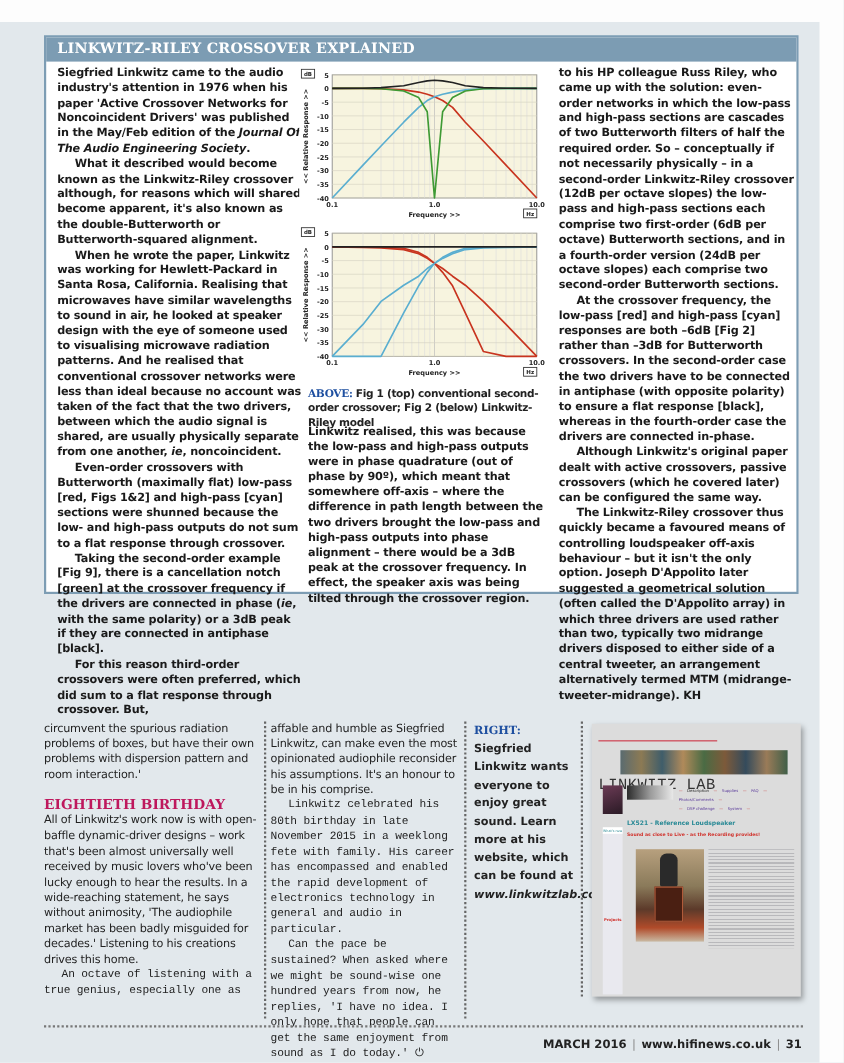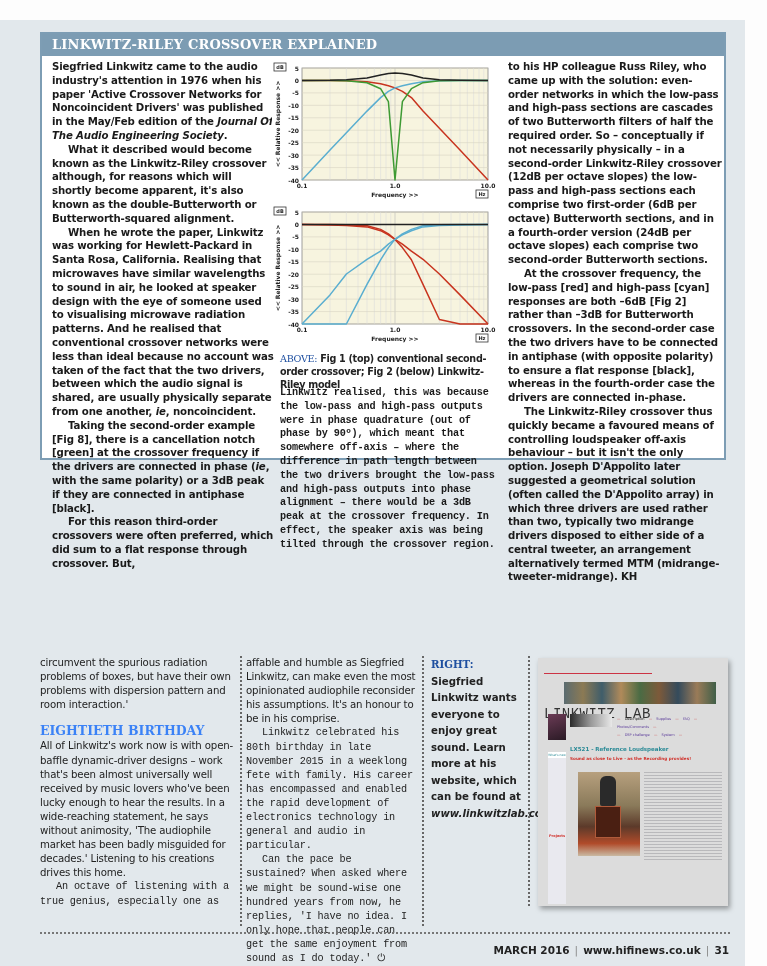--- a/index.html
+++ b/index.html
@@ -8,66 +8,66 @@
     background:#fdfdfd;
     font-family:"DejaVu Sans", sans-serif;
     color:#1c1c1c;
   }
   .page-bg {
     position:absolute; left:0; top:20px; width:745px; height:946px;
     background:#e2e8ec;
   }
   
   .boxout {
-    position:absolute; left:40px; top:32px; width:686px; height:428px;
+    position:absolute; left:40px; top:32px; width:686px; height:508px;
     background:#ffffff; border:2px solid #7d9db4; box-sizing:border-box;
   }
   .boxout-header {
     position:absolute; left:0; top:0; right:0; height:22px;
     background:#7c9cb3; color:#ffffff;
     font-family:"DejaVu Serif", serif; font-weight:bold; font-size:13px;
     line-height:22px; padding-left:10px; letter-spacing:0.2px;
   }
   .bcol {
     position:absolute; top:26px; font-size:10.2px; line-height:13.8px;
     font-weight:bold; letter-spacing:-0.15px; color:#1a1a1a;
   }
   .bcol p { margin:0; text-indent:0; }
   .bcol p.ind { text-indent:16px; }
   .bcol i { font-style:italic; }
   .col1 { left:10px; width:222px; }
-  .col2 { left:238px; width:218px; top:322px;font-family:Liberation Mono, monospace; }
+  .col2 { left:238px; width:218px; top:322px; }
   .col3 { left:466px; width:214px; }
 
   .figure {
     position:absolute; left:230px; width:226px; background:#fff;
   }
   .fig1 { top:28px; height:146px; }
   .fig2 { top:172px; height:146px; }
   .caption {
     position:absolute; left:238px; top:318px; width:220px;
     font-size:9.6px; line-height:13px; font-weight:bold; letter-spacing:-0.3px;
     color:#222;
   }
   .caption .lead {
-    font-family:"DejaVu Serif", serif; color:#1e4fa0; font-weight:normal;
+    font-family:"DejaVu Serif", serif; color:#1e4fa0; font-weight:bold;
   }
 
   
   .lcol {
     position:absolute; font-size:10.2px; line-height:14.1px; color:#222;
     letter-spacing:-0.15px;
   }
   .lcol p { margin:0; }
   .lcol p.ind { text-indent:16px;font-family:Liberation Mono, monospace; }
   .lc1 { left:40px; top:656px; width:200px; }
   .lc2 { left:246px; top:656px; width:170px; }
   .subhead {
     font-family:"DejaVu Serif", serif; font-weight:bold; font-size:12.5px;
-    margin-top:12px !important; margin-bottom:1px !important; color:#3b82f6;
+    margin-top:12px !important; margin-bottom:1px !important; color:#be185d;
     letter-spacing:0;
   }
   .vdots {
     position:absolute; width:0; border-left:2px dotted #666;
   }
   .vd1 { left:240px; top:656px; height:270px; }
   .vd2 { left:422px; top:656px; height:270px; }
   .vd3 { left:528px; top:656px; height:250px; }
   .hdots {
     position:absolute; left:40px; top:932px; width:690px; border-top:2px dotted #777;
@@ -153,23 +153,24 @@
 </head>
 <body>
 
 <div class="page-bg"></div>
 
 <div class="boxout">
   <div class="boxout-header">LINKWITZ-RILEY CROSSOVER EXPLAINED</div>
 
   <div class="bcol col1">
       <p><span>Siegfried Linkwitz came to the audio industry's attention in 1976 when his paper 'Active Crossover Networks for Noncoincident Drivers' was published in the May/Feb edition of the </span><i>Journal Of The Audio Engineering Society</i><span>.</span></p>
-      <p class="ind"><span>What it described would become known as the Linkwitz-Riley crossover although, for reasons which will shortly become apparent, it's also known as the double-Butterworth or Butterworth-squared alignment.</span></p>
+      <p class="ind"><span>What it described would become known as the Linkwitz-Riley crossover although, for reasons which will shared become apparent, it's also known as the double-Butterworth or Butterworth-squared alignment.</span></p>
       <p class="ind"><span>When he wrote the paper, Linkwitz was working for Hewlett-Packard in Santa Rosa, California. Realising that microwaves have similar wavelengths to sound in air, he looked at speaker design with the eye of someone used to visualising microwave radiation patterns. And he realised that conventional crossover networks were less than ideal because no account was taken of the fact that the two drivers, between which the audio signal is shared, are usually physically separate from one another, </span><i>ie</i><span>, noncoincident.</span></p>
-      <p class="ind"><span>Taking the second-order example [Fig 8], there is a cancellation notch [green] at the crossover frequency if the drivers are connected in phase (</span><i>ie</i><span>, with the same polarity) or a 3dB peak if they are connected in antiphase [black].</span></p>
+      <p class="ind"><span>Even-order crossovers with Butterworth (maximally flat) low-pass [red, Figs 1&amp;2] and high-pass [cyan] sections were shunned because the low- and high-pass outputs do not sum to a flat response through crossover.</span></p>
+      <p class="ind"><span>Taking the second-order example [Fig 9], there is a cancellation notch [green] at the crossover frequency if the drivers are connected in phase (</span><i>ie</i><span>, with the same polarity) or a 3dB peak if they are connected in antiphase [black].</span></p>
       <p class="ind"><span>For this reason third-order crossovers were often preferred, which did sum to a flat response through crossover. But,</span></p>
     </div>
 
   <div class="figure fig1">
     <svg id="chart0" width="226" height="146">
         <rect x="30" y="6" width="186" height="112" fill="#f7f4df" stroke="#888" stroke-width="0.8"></rect>
         <g>
           <line x1="57.99578959675026" x2="57.99578959675026" y1="6" y2="118" stroke="#ddd" stroke-width="0.6"></line>
           <line x1="74.37227668892862" x2="74.37227668892862" y1="6" y2="118" stroke="#ddd" stroke-width="0.6"></line>
           <line x1="85.99157919350051" x2="85.99157919350051" y1="6" y2="118" stroke="#ddd" stroke-width="0.6"></line>
@@ -285,20 +286,21 @@
   <div class="caption">
     <span class="lead">ABOVE:</span><span> Fig 1 (top) conventional second-order crossover; Fig 2 (below) Linkwitz-Riley model</span>
   </div>
 
   <div class="bcol col2" style="top:352px;">
       <p><span>Linkwitz realised, this was because the low-pass and high-pass outputs were in phase quadrature (out of phase by 90º), which meant that somewhere off-axis – where the difference in path length between the two drivers brought the low-pass and high-pass outputs into phase alignment – there would be a 3dB peak at the crossover frequency. In effect, the speaker axis was being tilted through the crossover region.</span></p>
     </div>
   <div class="bcol col3">
       <p><span>to his HP colleague Russ Riley, who came up with the solution: even-order networks in which the low-pass and high-pass sections are cascades of two Butterworth filters of half the required order. So – conceptually if not necessarily physically – in a second-order Linkwitz-Riley crossover (12dB per octave slopes) the low-pass and high-pass sections each comprise two first-order (6dB per octave) Butterworth sections, and in a fourth-order version (24dB per octave slopes) each comprise two second-order Butterworth sections.</span></p>
       <p class="ind"><span>At the crossover frequency, the low-pass [red] and high-pass [cyan] responses are both –6dB [Fig 2] rather than –3dB for Butterworth crossovers. In the second-order case the two drivers have to be connected in antiphase (with opposite polarity) to ensure a flat response [black], whereas in the fourth-order case the drivers are connected in-phase.</span></p>
+      <p class="ind"><span>Although Linkwitz's original paper dealt with active crossovers, passive crossovers (which he covered later) can be configured the same way.</span></p>
       <p class="ind"><span>The Linkwitz-Riley crossover thus quickly became a favoured means of controlling loudspeaker off-axis behaviour – but it isn't the only option. Joseph D'Appolito later suggested a geometrical solution (often called the D'Appolito array) in which three drivers are used rather than two, typically two midrange drivers disposed to either side of a central tweeter, an arrangement alternatively termed MTM (midrange-tweeter-midrange). KH</span></p>
     </div>
 </div>
 
 <div class="lcol lc1">
   <p>circumvent the spurious radiation problems of boxes, but have their own problems with dispersion pattern and room interaction.'</p>
   <p class="subhead">EIGHTIETH BIRTHDAY</p>
   <p>All of Linkwitz's work now is with open-baffle dynamic-driver designs – work that's been almost universally well received by music lovers who've been lucky enough to hear the results. In a wide-reaching statement, he says without animosity, 'The audiophile market has been badly misguided for decades.' Listening to his creations drives this home.</p>
   <p class="ind">An octave of listening with a true genius, especially one as</p>
 </div>

